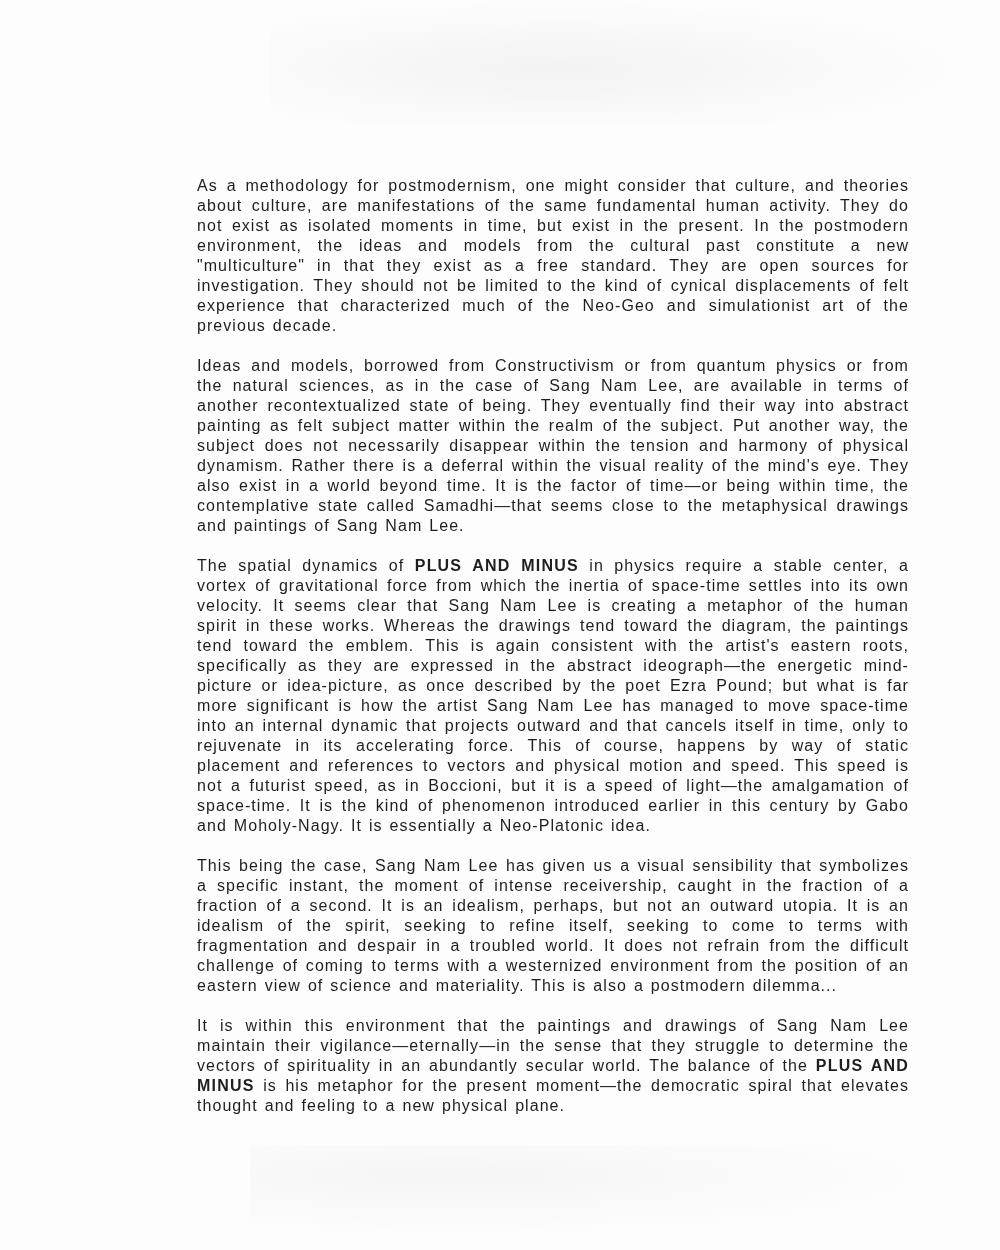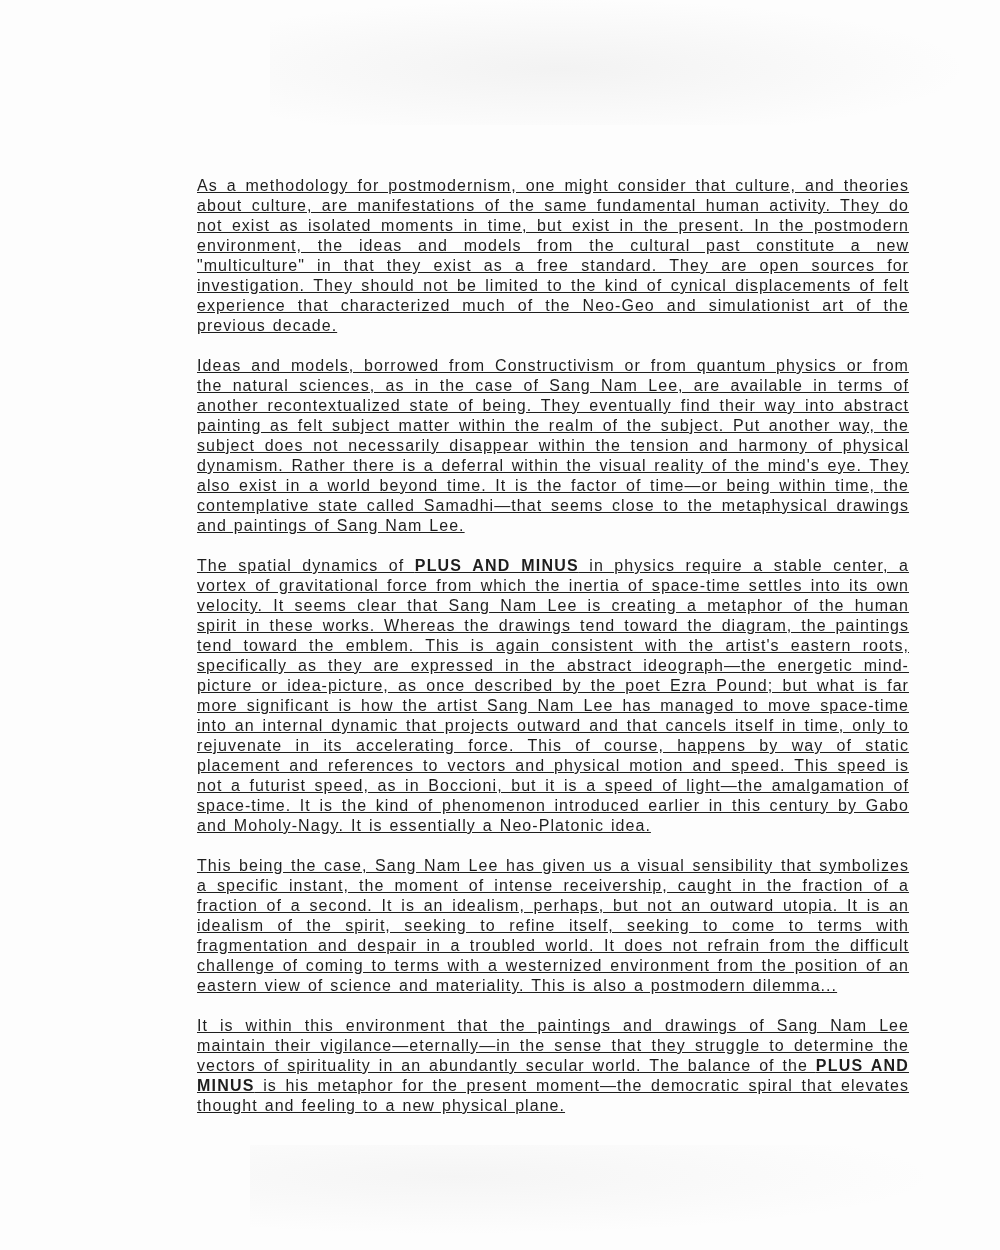--- a/index.html
+++ b/index.html
@@ -41,21 +41,20 @@
     position: absolute;
     left: 197px;
     top: 176px;
     width: 712px;
     color: #1e1e1e;
     font-size: 16px;
     line-height: 20px;
     text-align: justify;
     letter-spacing: 1.05px;
     word-spacing: 1.5px;
-    text-decoration: underline;
   }
   .para {
     margin: 0 0 20px 0;
   }
   .bold {
     font-weight: bold;
     letter-spacing: 1.2px;
   }
 </style>
 </head>

